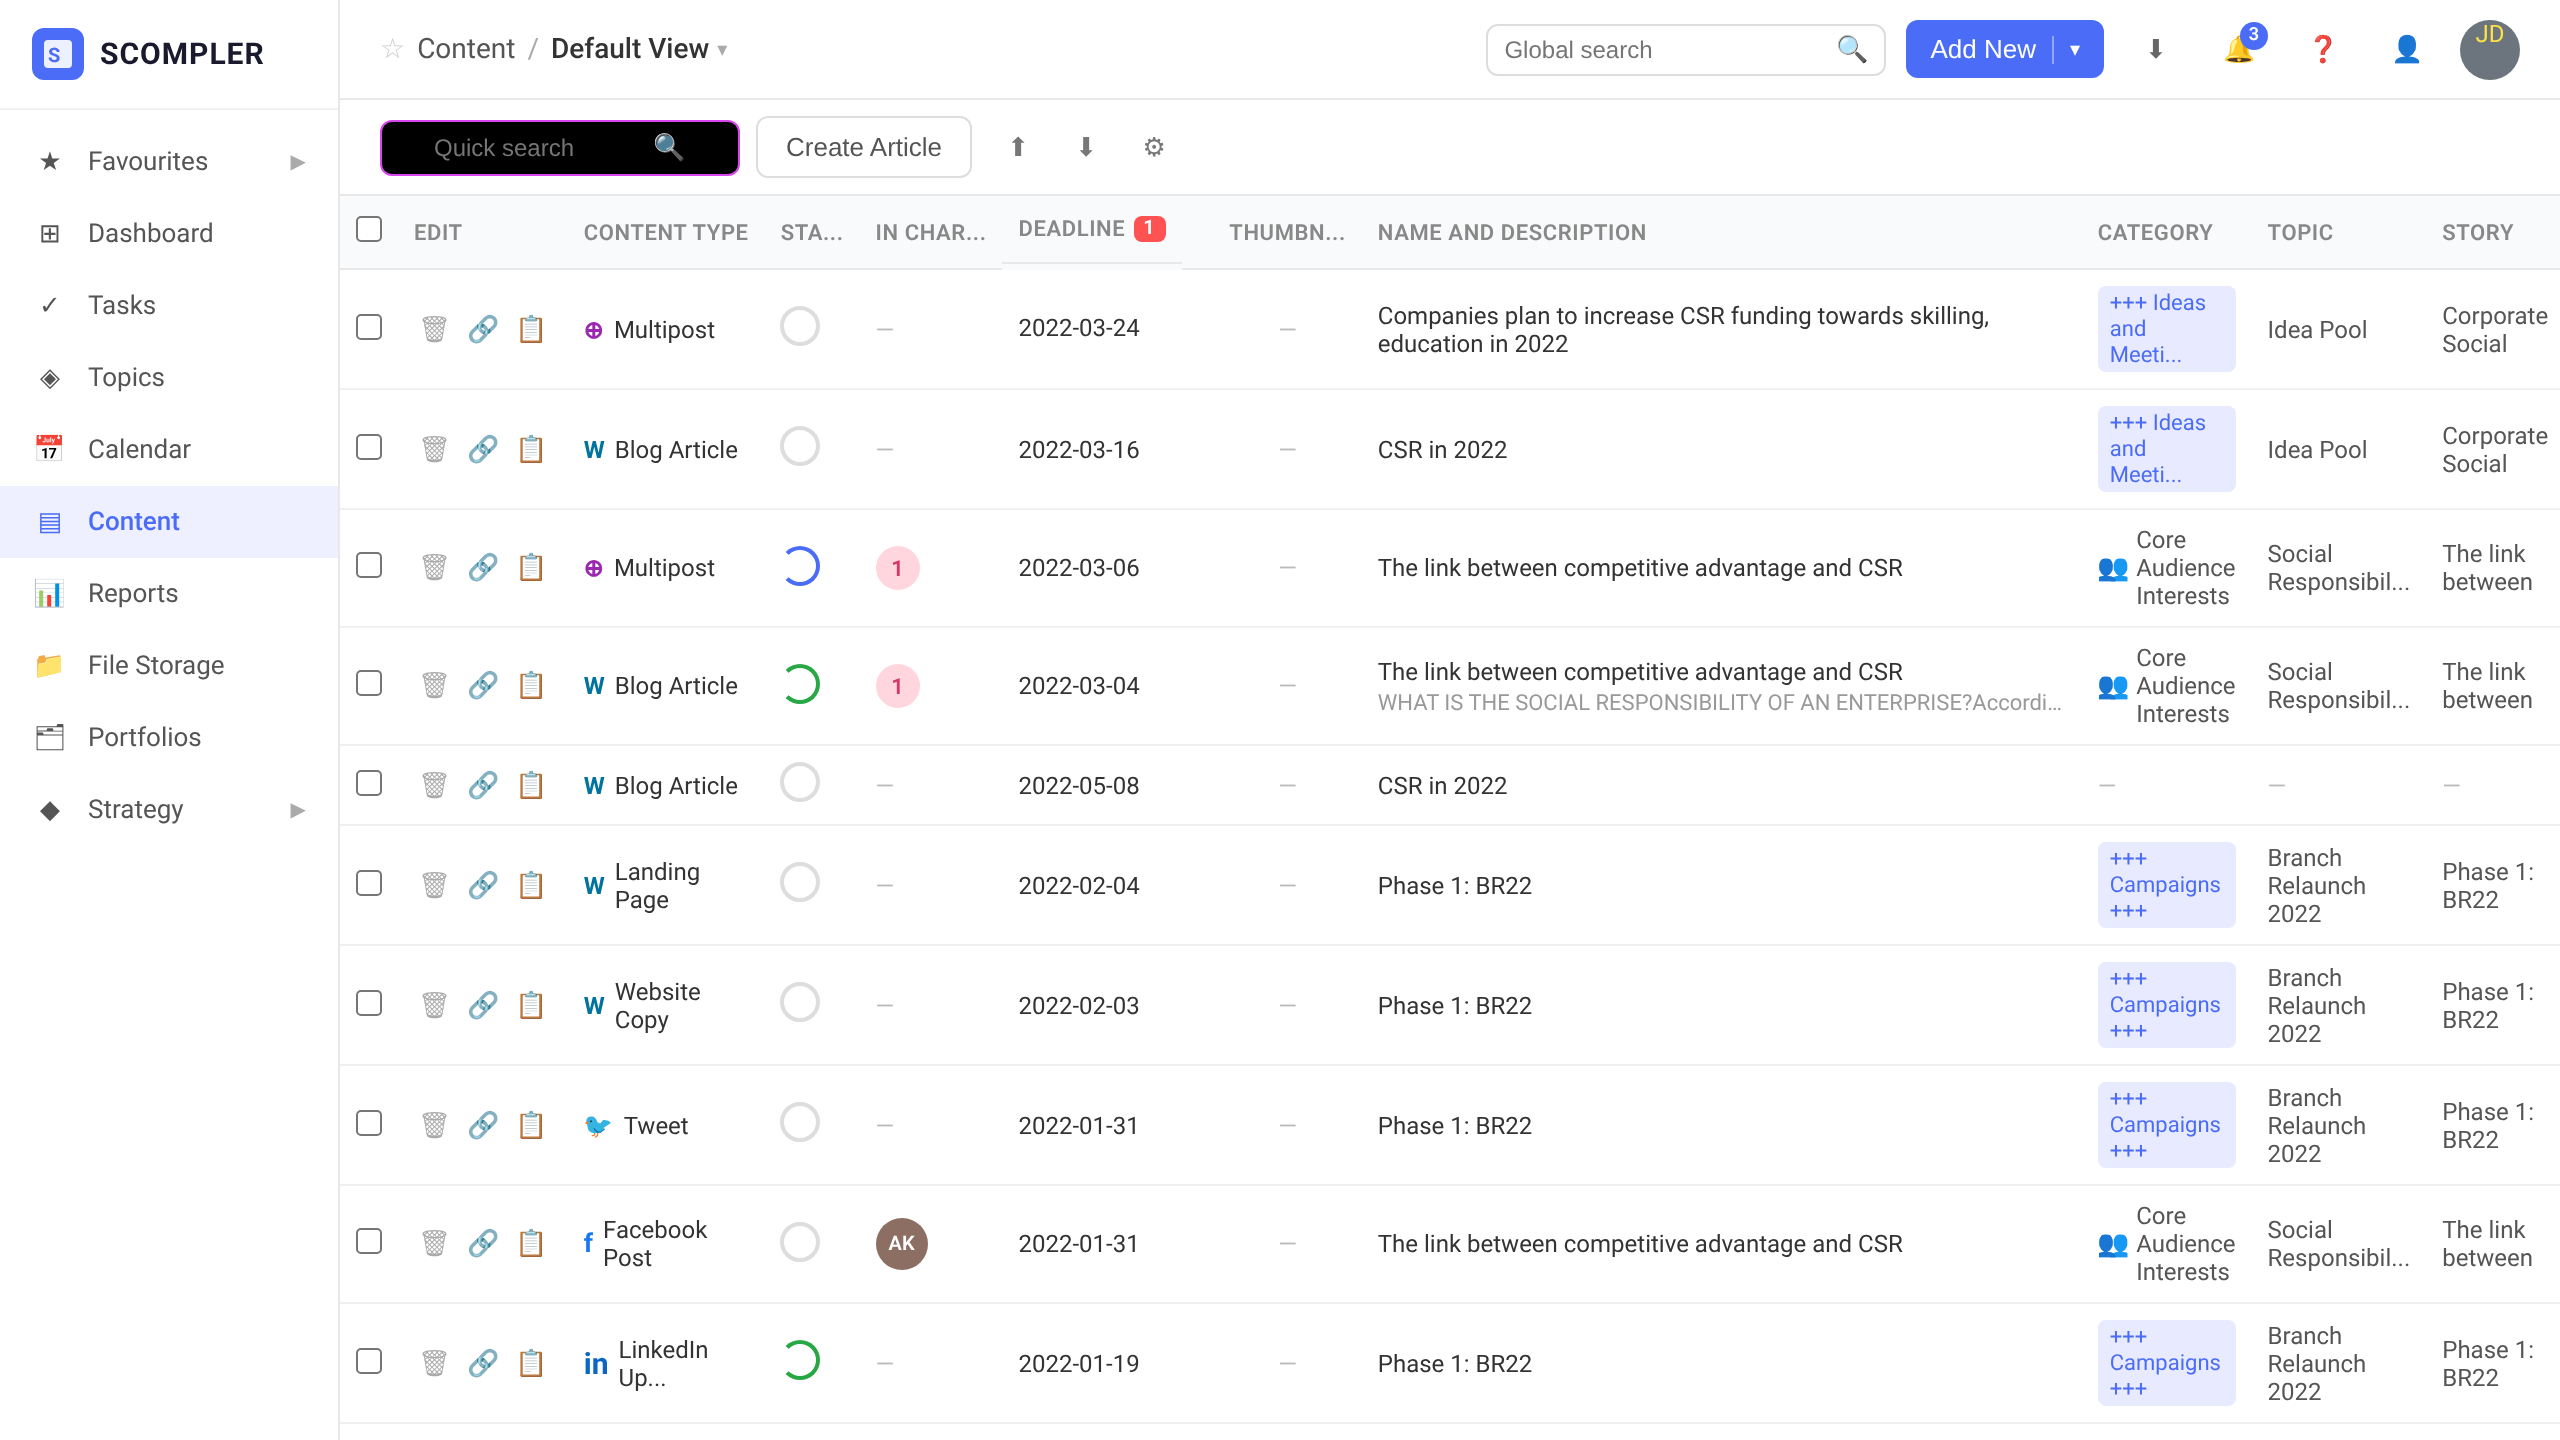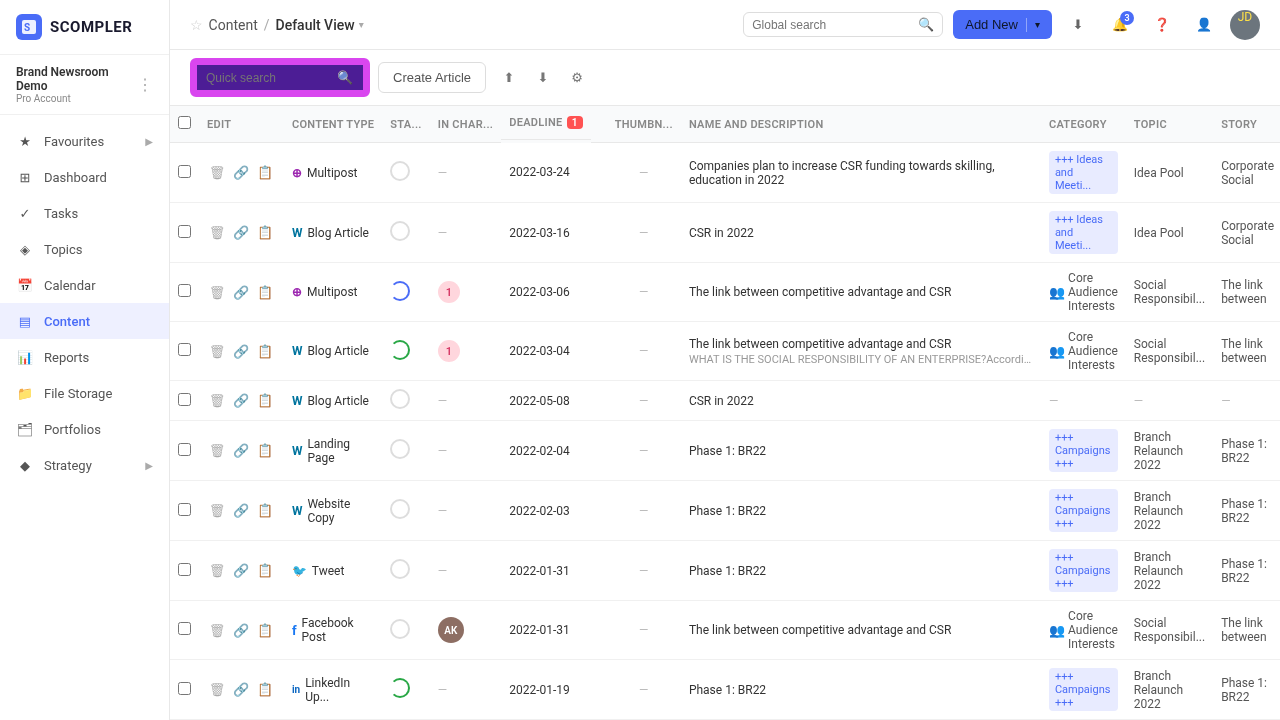--- a/index.html
+++ b/index.html
@@ -36,37 +36,37 @@
     .breadcrumb-item { color: #555; }
     .breadcrumb-sep { color: #aaa; }
     .breadcrumb-current { display: flex; align-items: center; gap: 4px; font-weight: 500; color: #333; cursor: pointer; }
     .breadcrumb-dropdown { color: #aaa; font-size: 10px; }
     
     .topbar-right { display: flex; align-items: center; gap: 10px; }
     .global-search { display: flex; align-items: center; border: 1px solid #ddd; border-radius: 6px; padding: 4px 8px; gap: 6px; background: #fff; width: 200px; }
     .global-search input { border: none; outline: none; font-size: 12px; color: #737373; width: 100%; background: transparent; }
     .global-search .search-icon { color: #aaa; font-size: 13px; }
     
-    .add-new-btn { display: flex; align-items: center; gap: 0; background: #4a6cf7; color: #0f172a; border: none; border-radius: 6px; padding: 7px 12px; font-size: 13px; cursor: pointer; font-weight: 500; }
+    .add-new-btn { display: flex; align-items: center; gap: 0; background: #4a6cf7; color: #ffffff; border: none; border-radius: 6px; padding: 7px 12px; font-size: 13px; cursor: pointer; font-weight: 500; }
     .add-new-btn .btn-divider { width: 1px; height: 14px; background: rgba(255,255,255,0.4); margin: 0 8px; }
     .add-new-btn .btn-arrow { font-size: 10px; }
     
     .topbar-icon { width: 32px; height: 32px; display: flex; align-items: center; justify-content: center; cursor: pointer; color: #666; border-radius: 6px; }
     .notif-wrapper { position: relative; }
     .notif-badge { position: absolute; top: 2px; right: 2px; background: #4a6cf7; color: white; border-radius: 50%; font-size: 9px; width: 14px; height: 14px; display: flex; align-items: center; justify-content: center; font-weight: 600; }
     .avatar { width: 30px; height: 30px; border-radius: 50%; background: #6c757d; display: flex; align-items: flex-start; justify-content: center; color: #fde047; font-size: 12px; font-weight: 400; cursor: pointer; }
     
     
     .sub-toolbar { display: flex; align-items: center; justify-content: space-between; padding: 8px 20px; background: #fff; border-bottom: 1px solid #e8e8e8; flex-shrink: 0; }
     .sub-toolbar-left { display: flex; align-items: center; gap: 8px; }
     .tab-btn { padding: 6px 14px; border-radius: 6px; border: 1px solid #ddd; background: #fff; cursor: pointer; font-size: 13px; color: #555; }
     .tab-btn.active { background: #e8ebff; color: #4a6cf7; border-color: #c5ceff; font-weight: 500; }
     
     .sub-toolbar-right { display: flex; align-items: center; gap: 8px; }
-    .quick-search { display: flex; align-items: center; border: 7px solid #d946ef; border-radius: 6px; padding: 5px 9px; gap: 6px; background: #4c1d95; width: 180px; }
+    .quick-search { display: flex; align-items: center; border: 1px solid #d946ef; border-radius: 6px; padding: 5px 26px; gap: 6px; background: #000000; width: 180px; }
     .quick-search input { border: none; outline: none; font-size: 12px; color: #888; width: 100%; background: transparent; }
     .create-article-btn { padding: 7px 14px; background: #fff; color: #555; border: 1px solid #ddd; border-radius: 6px; cursor: pointer; font-size: 13px; font-weight: 500; }
     .sub-toolbar-icons { display: flex; align-items: center; gap: 4px; }
     .sub-icon { width: 30px; height: 30px; display: flex; align-items: center; justify-content: center; cursor: pointer; color: #777; border-radius: 5px; }
     
     
     .table-container { flex: 1; overflow-y: auto; overflow-x: hidden; background: #fff; }
     .content-table { width: 100%; border-collapse: collapse; }
     .content-table thead { position: sticky; top: 0; background: #f9fafb; z-index: 5; }
     .content-table th { padding: 10px 8px; font-size: 11px; font-weight: 600; color: #888; text-transform: uppercase; letter-spacing: 0.3px; border-bottom: 1px solid #e8e8e8; white-space: nowrap; text-align: left; }
@@ -112,27 +112,20 @@
     <div class="sidebar-logo">
       <div class="sidebar-logo-icon">
         <svg viewBox="0 0 16 16">
             <rect width="14" height="14" x="1" y="1" rx="2" fill="white" opacity="0.9"></rect>
             <text x="3" y="12" font-size="10" fill="#4a6cf7" font-weight="bold">S</text>
           </svg>
       </div>
       <span class="sidebar-logo-text">SCOMPLER</span>
     </div>
 
-    <div class="sidebar-account">
-      <div>
-        <div class="sidebar-account-name">Brand Newsroom Demo</div>
-        <div class="sidebar-account-role">Pro Account</div>
-      </div>
-      <span class="sidebar-account-dots">⋮</span>
-    </div>
 
     <nav class="sidebar-nav">
       <div class="nav-item">
         <span class="nav-icon">★</span>
         <span>Favourites</span>
         <span class="nav-arrow">▶</span>
       </div>
       <div class="nav-item">
         <span class="nav-icon">⊞</span>
         <span>Dashboard</span>
@@ -502,21 +495,21 @@
     <td><input type="checkbox" style=""></td>
     <td>
       <div class="col-actions">
         <span class="action-icon">🗑</span>
         <span class="action-icon">🔗</span>
         <span class="action-icon">📋</span>
       </div>
     </td>
     <td>
       <div class="content-type">
-        <span style="color:#0a66c2;font-weight:700;font-size:10px;">in</span>
+        <span style="color:#0a66c2;font-weight:700;font-size:15px;">in</span>
         <span>LinkedIn Up...</span>
       </div>
     </td>
     <td><span class="status-circle partial-green" style="border-color:#28a745;border-left-color:transparent;animation:spin 2s linear infinite;"></span></td>
     <td class="in-charge-cell"><span class="dash-text">—</span></td>
     <td class="deadline-cell">2022-01-19</td>
     <td></td>
     <td class="thumbnail-dash"><span class="dash-text">—</span></td>
     <td style="max-width:360px;">
                 <div class="name-title">Phase 1: BR22</div>

